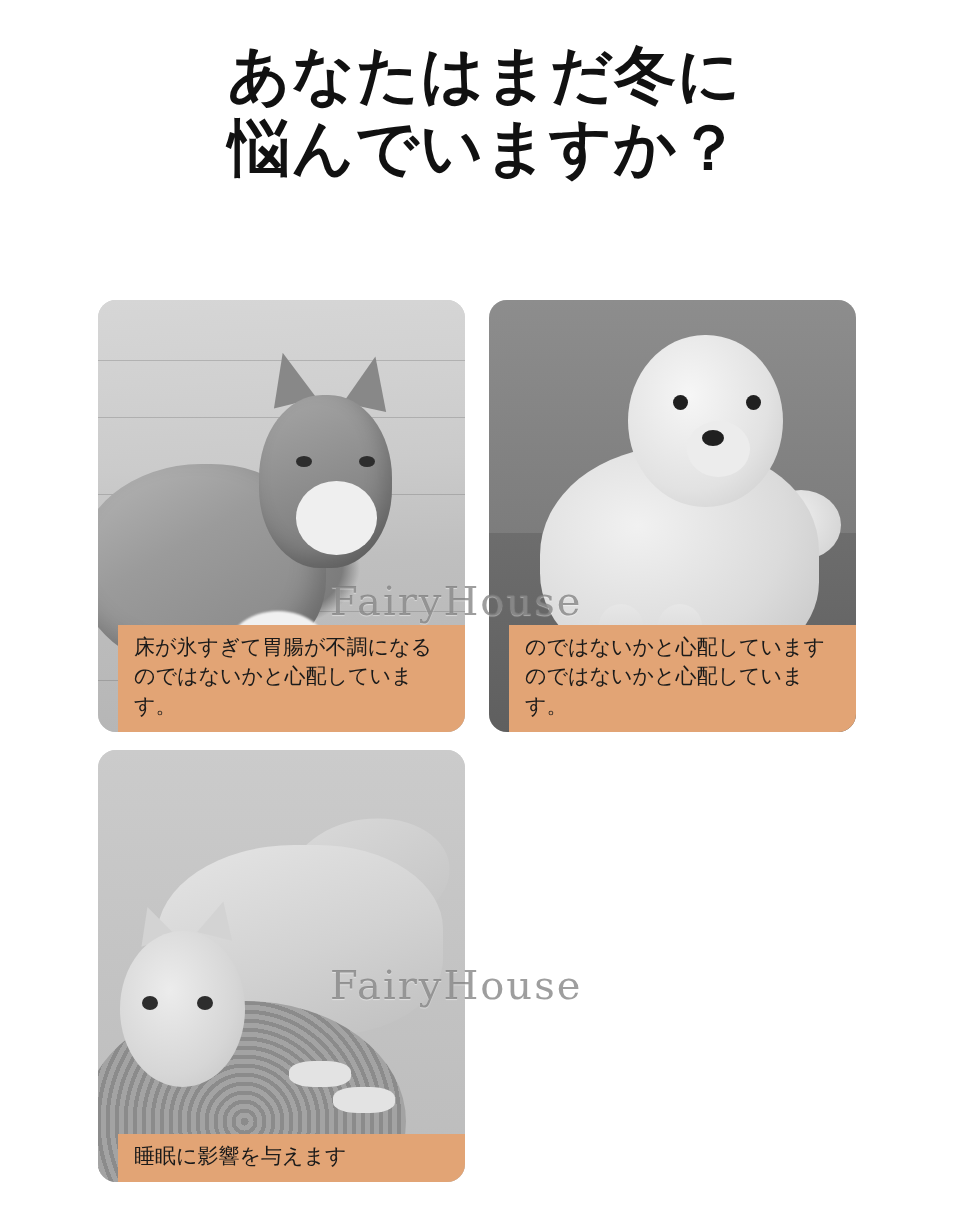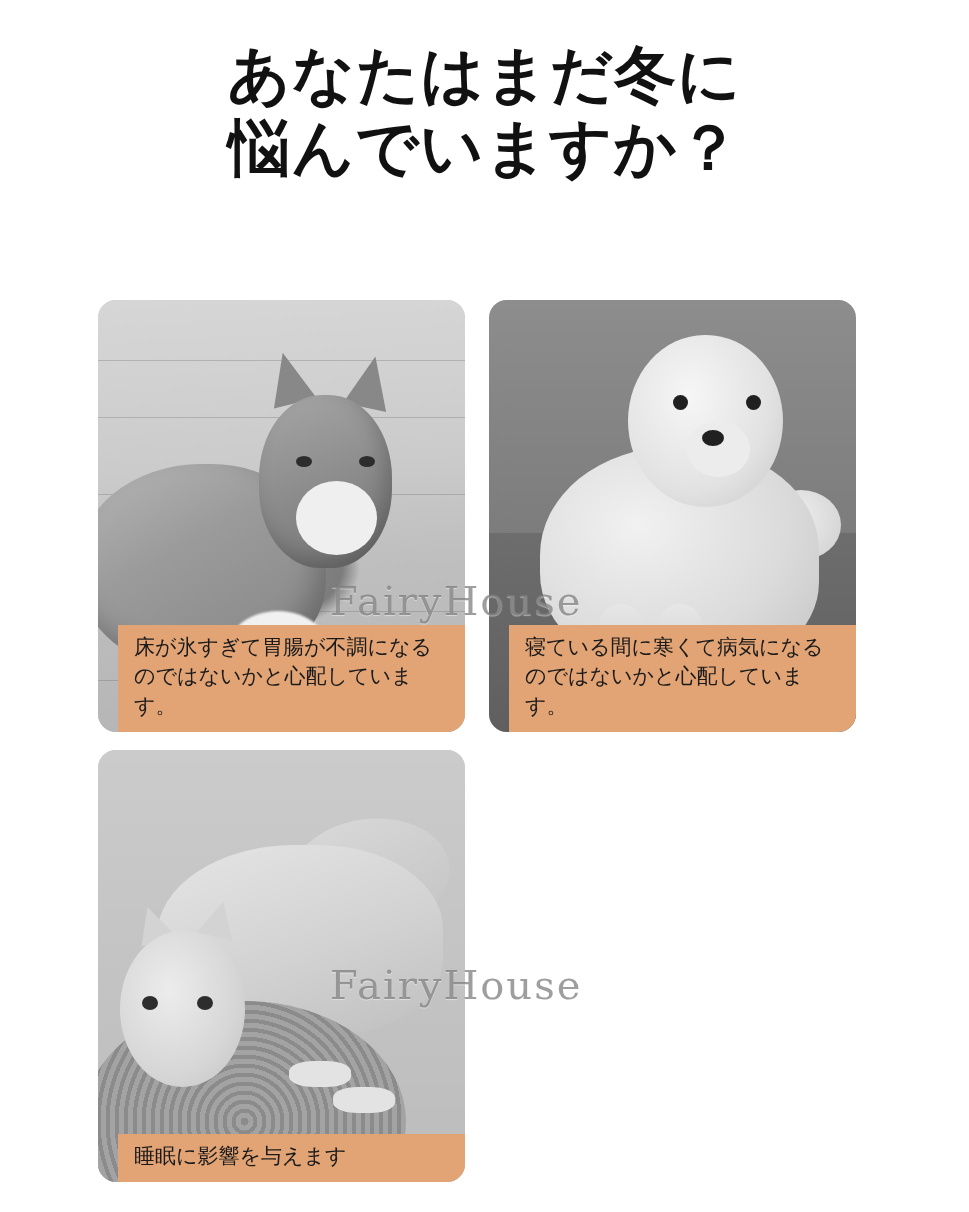--- a/index.html
+++ b/index.html
@@ -393,21 +393,21 @@
         <div class="dogbody"></div>
         <div class="leg a"></div>
         <div class="leg b"></div>
         <div class="doghead"></div>
         <div class="snout"></div>
         <div class="nose"></div>
         <div class="eye l"></div>
         <div class="eye r"></div>
       </div>
       <div class="caption two-line">
-        <div>寝ている間に寒くて病気になる</div>
+        <div>のではないかと心配しています</div>
         <div>のではないかと心配しています。</div>
       </div>
     </div>
 
     <div class="card">
       <div class="photo p3">
         <div class="tail"></div>
         <div class="catbody"></div>
         <div class="bed"></div>
         <div class="ear-l"></div>

